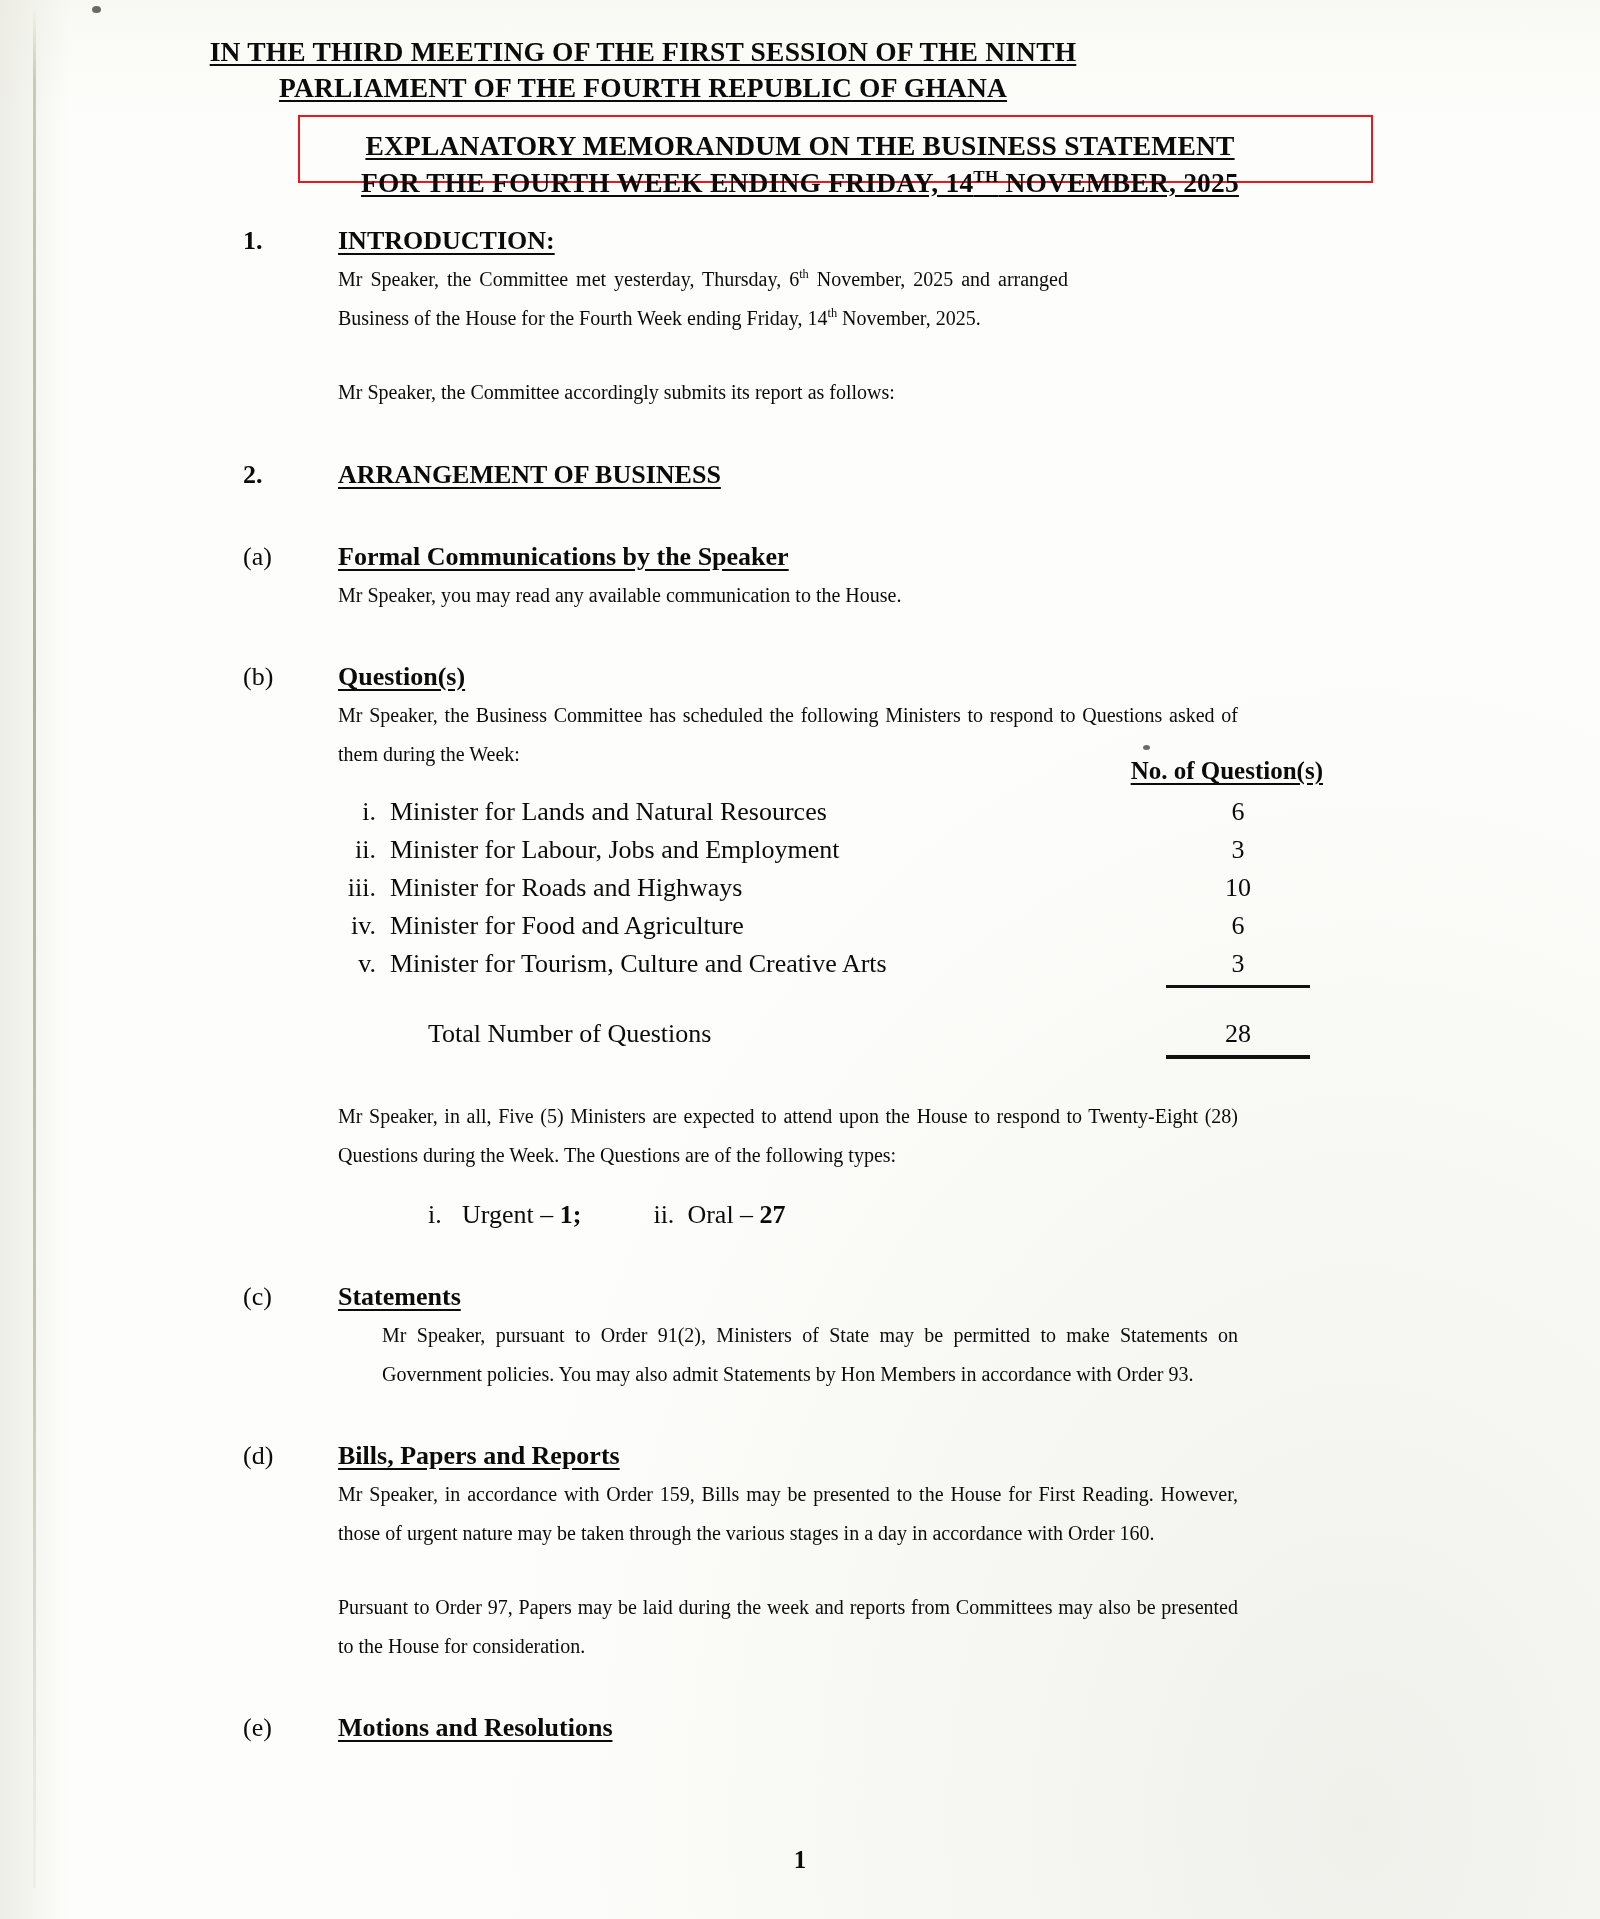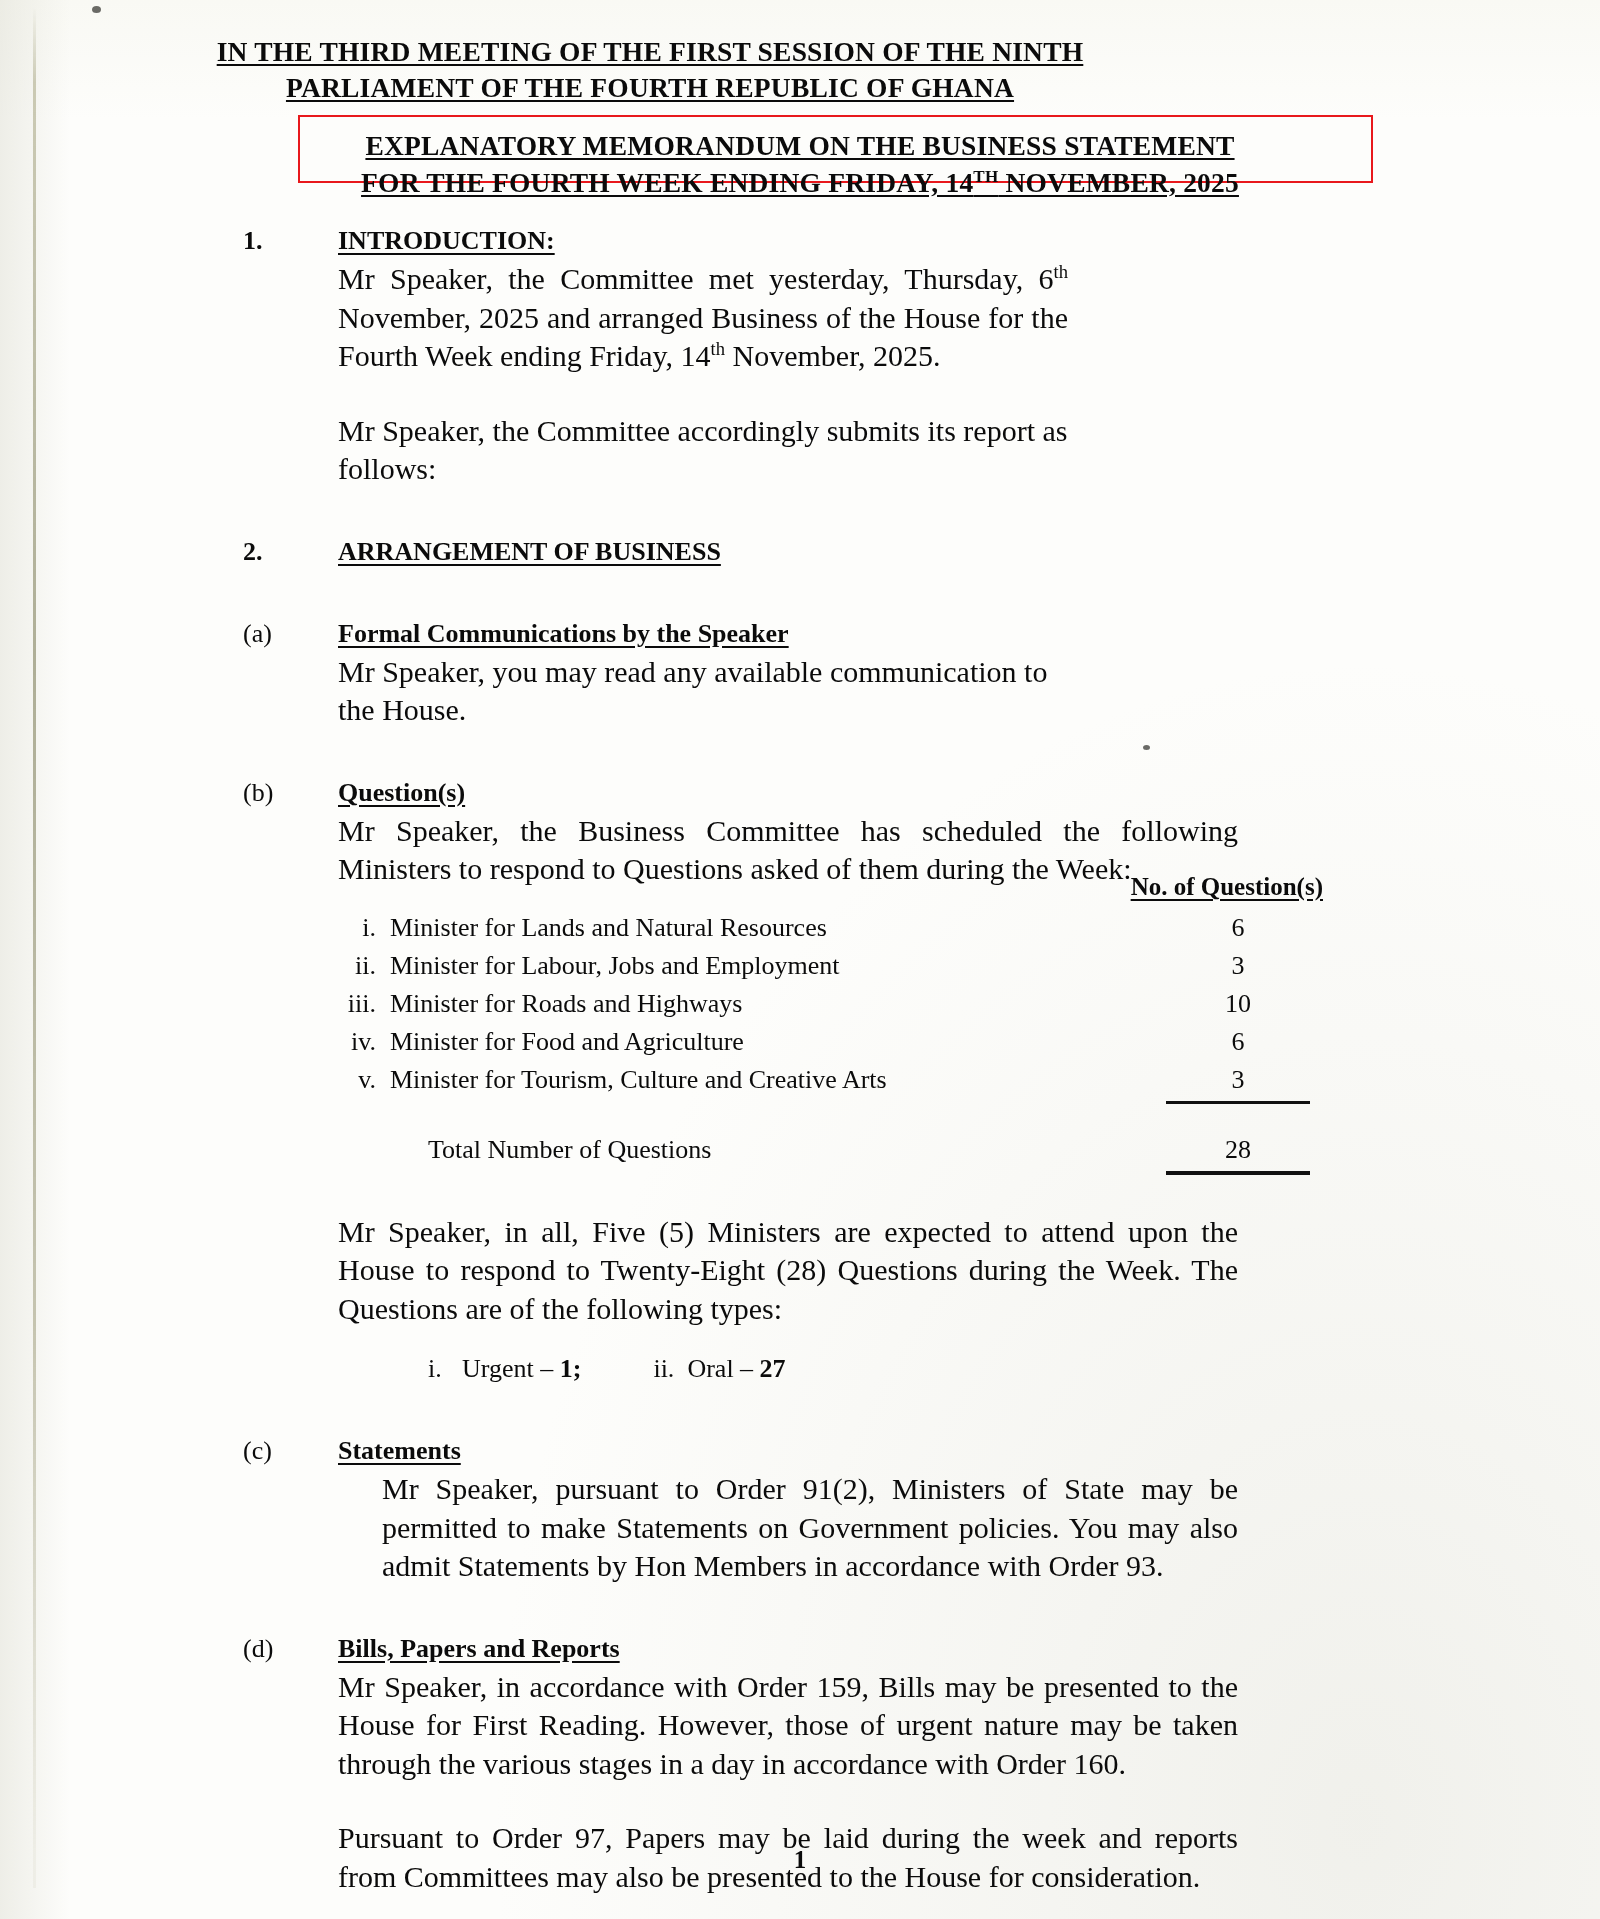--- a/index.html
+++ b/index.html
@@ -48,21 +48,21 @@
     position: absolute;
     background: #3a3a36;
     border-radius: 50%;
     pointer-events: none;
     opacity: 0.75;
   }
 
   
   .doc-header {
     position: absolute;
-    left: 16px;
+    left: 9px;
     top: 34px;
     width: 1268px;
     text-align: center;
   }
   .hdr-line {
     font-weight: bold;
     font-size: 27.5px;
     letter-spacing: 0.2px;
     line-height: 36px;
     white-space: nowrap;
@@ -132,21 +132,21 @@
   }
   .heading {
     font-weight: bold;
     font-size: 26px;
     line-height: 38px;
     text-decoration: underline;
     text-underline-offset: 3.5px;
     display: inline-block;
   }
   .para {
-    font-size: 30px;
+    font-size: 20px;
     line-height: 38.5px;
     text-align: justify;
     margin: 0;
   }
   .para.nojust { text-align: left; }
   .gap-md { height: 36px; }
   .gap-lg { height: 44px; }
 
   
   .q-table {

